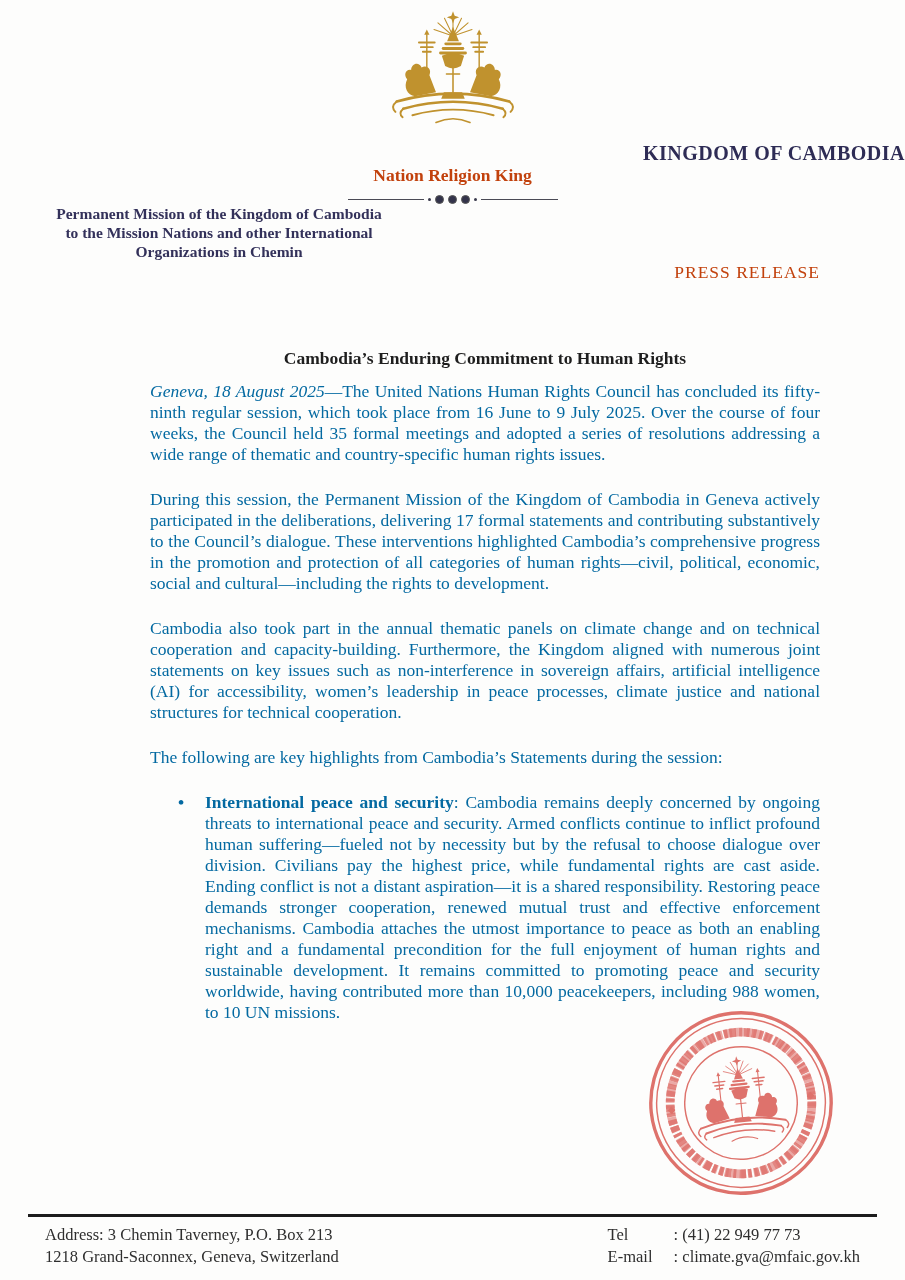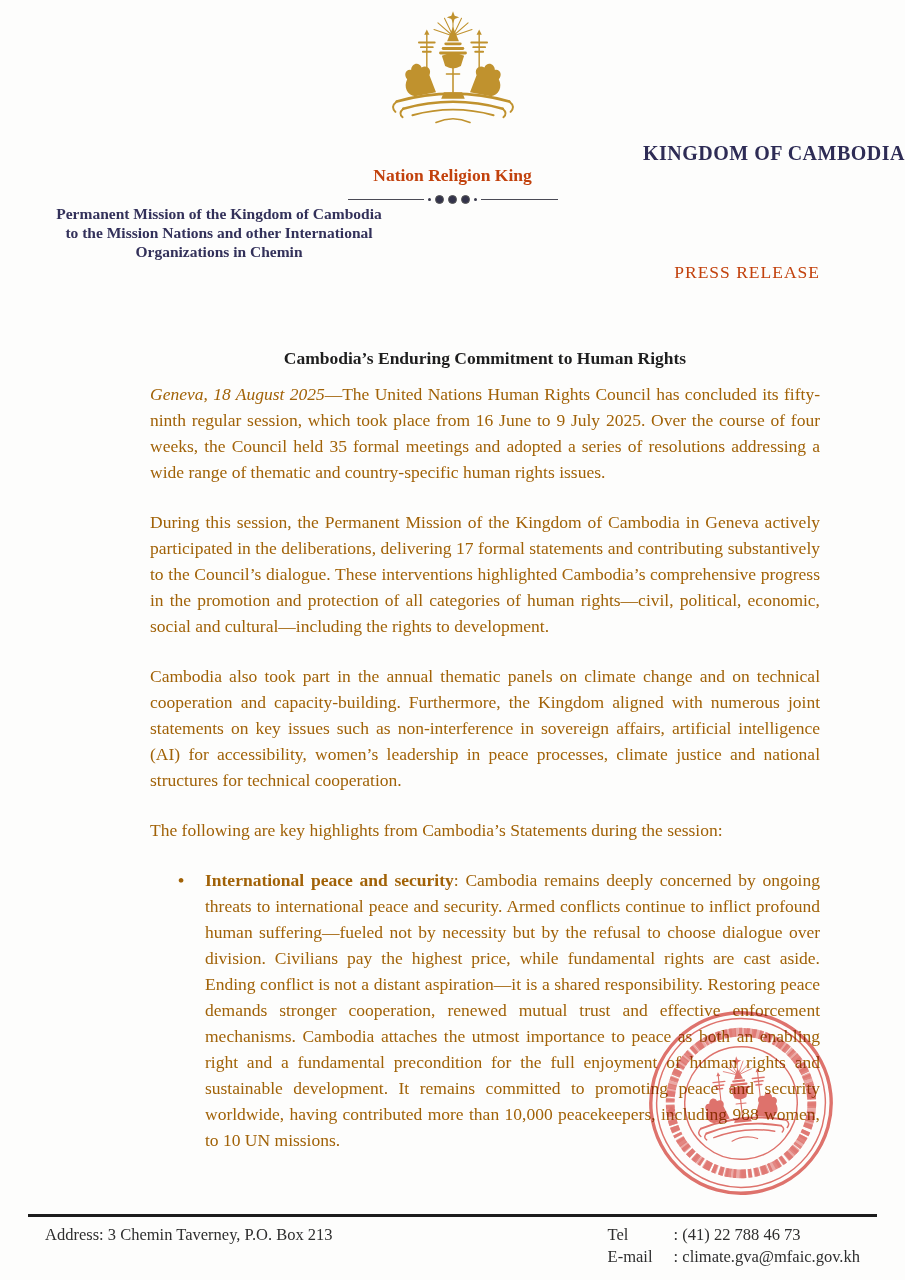--- a/index.html
+++ b/index.html
@@ -44,21 +44,21 @@
   
   .doc-title{
     position:absolute; top:310px; left:150px; width:670px;
     text-align:center; font-size:17.5px; font-weight:bold;
     line-height:24.5px; color:#1e1e1e;margin-top:36px;
   }
   .doc-title sup{font-size:11px;}
   
   .body-col{
     position:absolute; top:381px; left:150px; width:670px;
-    font-size:17.5px; line-height:26px; color:#a16207;font-family:Liberation Serif, serif;
+    font-size:17.5px; line-height:21px; color:#0369a1;font-family:Liberation Serif, serif;
   }
   .body-col p{margin:0 0 24px 0; text-align:justify;}
   .lead-italic{font-style:italic;}
   .intro-line{text-align:left;}
   .bullet-row{display:flex; margin-left:28px;}
   .bullet-marker{width:27px; font-weight:bold; font-size:17.5px;}
   .bullet-body{flex:1; text-align:justify;}
   .bullet-body b{font-weight:bold;}
   
   .stamp{
@@ -188,22 +188,23 @@
     <path d="M24,100 l4,-4 4,4 -4,4 Z M168,100 l4,-4 4,4 -4,4 Z" fill="currentColor"></path>
     <g color="currentColor">
       <use href="#arms" x="44" y="50" width="112" height="98"></use>
     </g>
   </svg>
 
   <div class="footer-rule"></div>
   <div class="footer">
     <div>
       <span>Address: 3 Chemin Taverney, P.O. Box 213</span><br>
+      <span>1218 Grand-Saconnex, Geneva, Switzerland</span>
     </div>
     <div class="contact">
       <span>Tel</span>
-      <span>: (41) 22 788 46 73</span>
+      <span>: (41) 22 949 77 73</span>
       <span>E-mail</span>
       <span>: climate.gva@mfaic.gov.kh</span>
     </div>
   </div>
 
 </div>
 
 </body></html>

